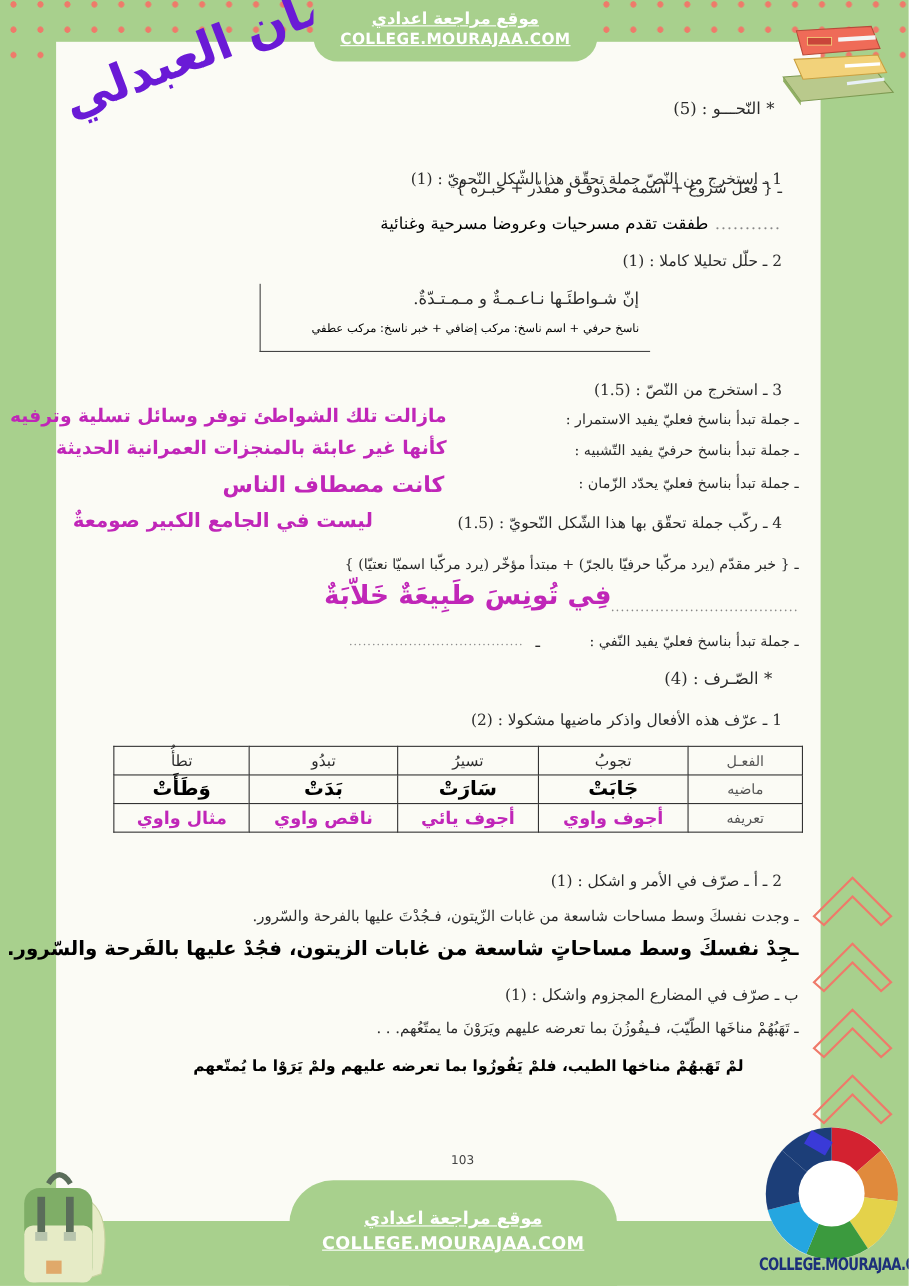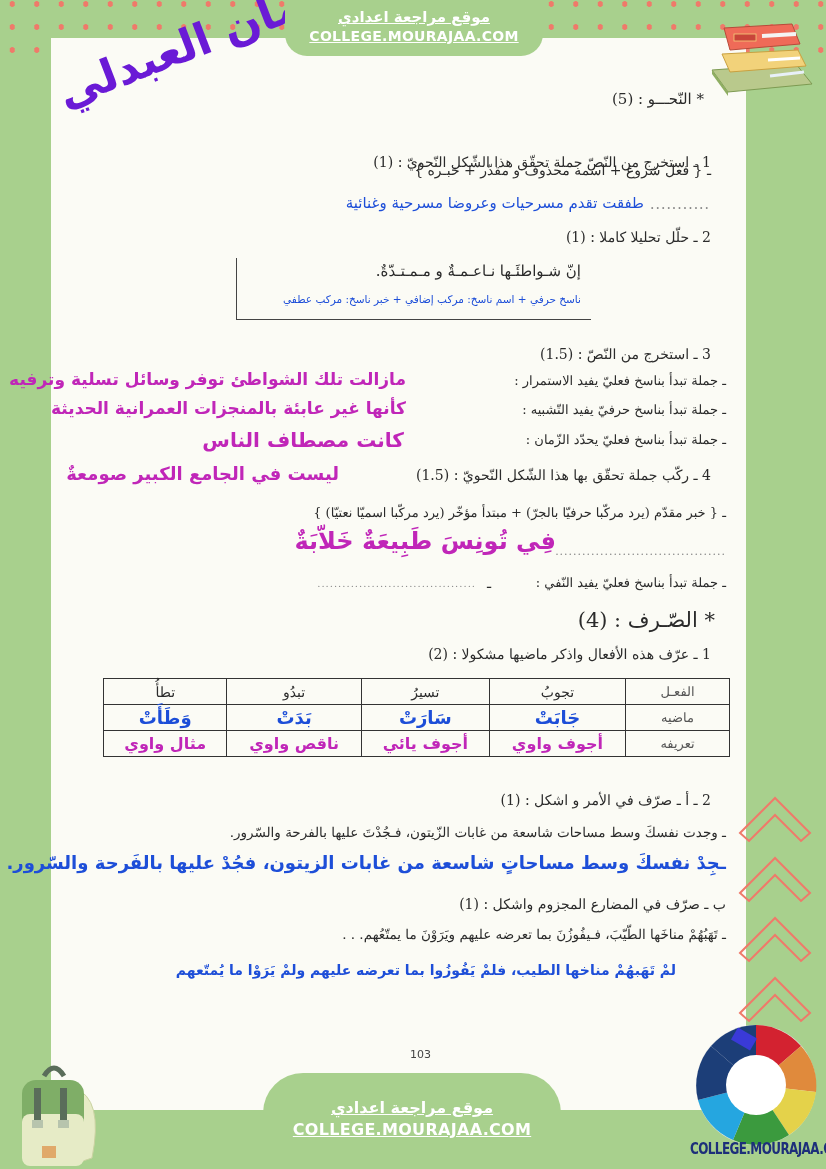--- a/index.html
+++ b/index.html
@@ -38,21 +38,21 @@
     border-radius: 40px 40px 0 0;
     text-align: center; color: #fff;
     font-family: "DejaVu Sans", sans-serif;
     z-index: 5;
   }
   .footer-tab .l1 { font-size: 16px; font-weight: bold; text-decoration: underline; margin-top: 24px; line-height: 22px; }
   .footer-tab .l2 { font-size: 16px; font-weight: bold; text-decoration: underline; line-height: 22px; letter-spacing: 0.3px; }
 
   .rtl { direction: rtl; unicode-bidi: plaintext; }
   .t { position: absolute; white-space: nowrap; direction: rtl; font-family: "DejaVu Serif", serif; color: #2b2b2b; font-size: 14px; }
-  .ans { color: #1d4ed8; font-family: "DejaVu Sans", sans-serif; }
+  .ans { color: #000000; font-family: "DejaVu Sans", sans-serif; }
   .big-ans { color: #c026b8; font-family: "DejaVu Sans", sans-serif; font-size: 17px; font-weight: bold; }
   .dots { color: #888; letter-spacing: 1px; }
 
   .signature {
     position: absolute; left: 50px; top: 70px;
     transform: rotate(-21deg);
     transform-origin: left top;
     color: #6a1ad6;
     font-family: "DejaVu Sans", sans-serif;
     font-weight: bold;
@@ -155,21 +155,21 @@
 
 <div class="t" style="right:115px; top:467px;">4 ـ ركّب جملة تحقّق بها هذا الشّكل النّحويّ : (1.5)</div>
 <div class="t big-ans" style="right:487px; top:463px; font-size:18px;">ليست في الجامع الكبير صومعةٌ</div>
 <div class="t" style="right:100px; top:505px; font-size:13px;">ـ { خبر مقدّم (يرد مركّبا حرفيّا بالجرّ) + مبتدأ مؤخّر (يرد مركّبا اسميّا نعتيّا) }</div>
 <div class="t dots" style="right:100px; top:545px; font-size:11px;">......................................</div>
 <div class="t big-ans" style="right:270px; top:527px; font-size:24px;">فِي تُونِسَ طَبِيعَةٌ خَلاّبَةٌ</div>
 <div class="t" style="right:100px; top:575px; font-size:13px;">ـ جملة تبدأ بناسخ فعليّ يفيد النّفي :</div>
 <div class="t dots" style="right:350px; top:578px; font-size:10px;">......................................</div>
 <div class="t" style="right:335px; top:575px;">ـ</div>
 
-<div class="t" style="right:111px; top:608px; font-size:21px;">* الصّـرف : (4)</div>
+<div class="t" style="right:124px; top:608px; font-size:15px;">* الصّـرف : (4)</div>
 <div class="t" style="right:115px; top:646px;">1 ـ عرّف هذه الأفعال واذكر ماضيها مشكولا : (2)</div>
 
 <table class="verbs">
   <tbody>
       <tr>
     <td class="head">الفعـل</td>
     <td>تجوبُ</td>
     <td>تسيرُ</td>
     <td>تبدُو</td>
     <td>تطأُ</td>

